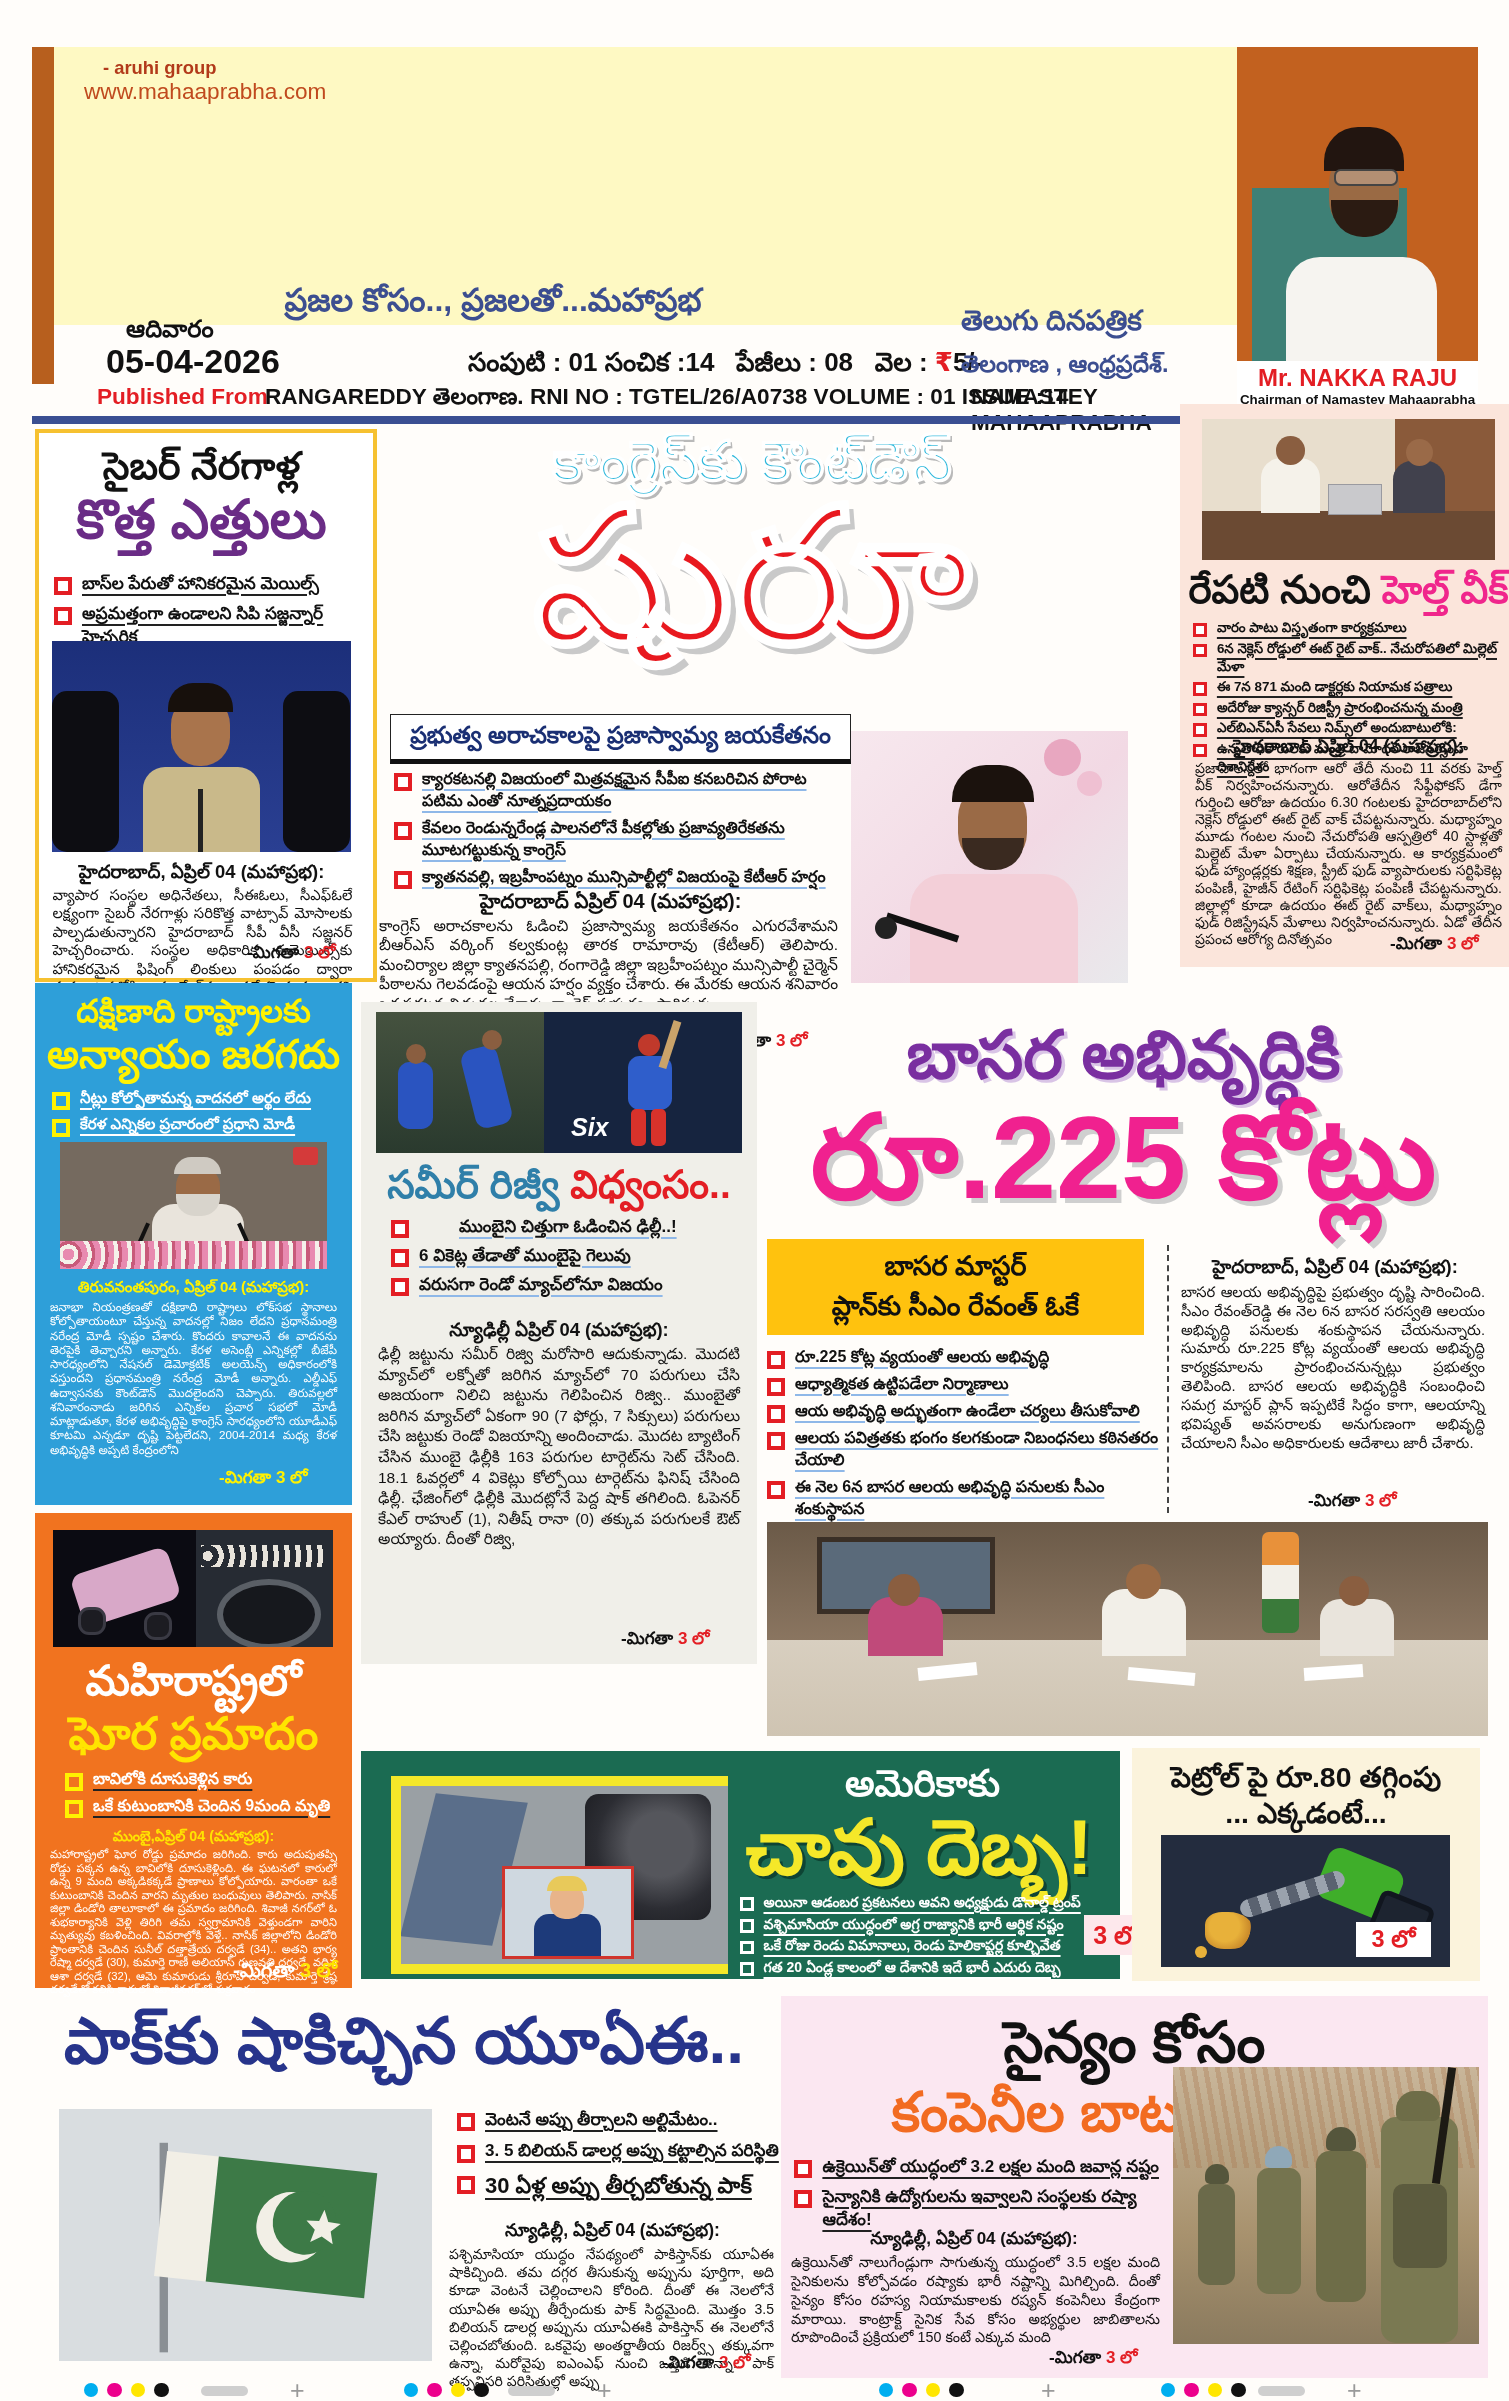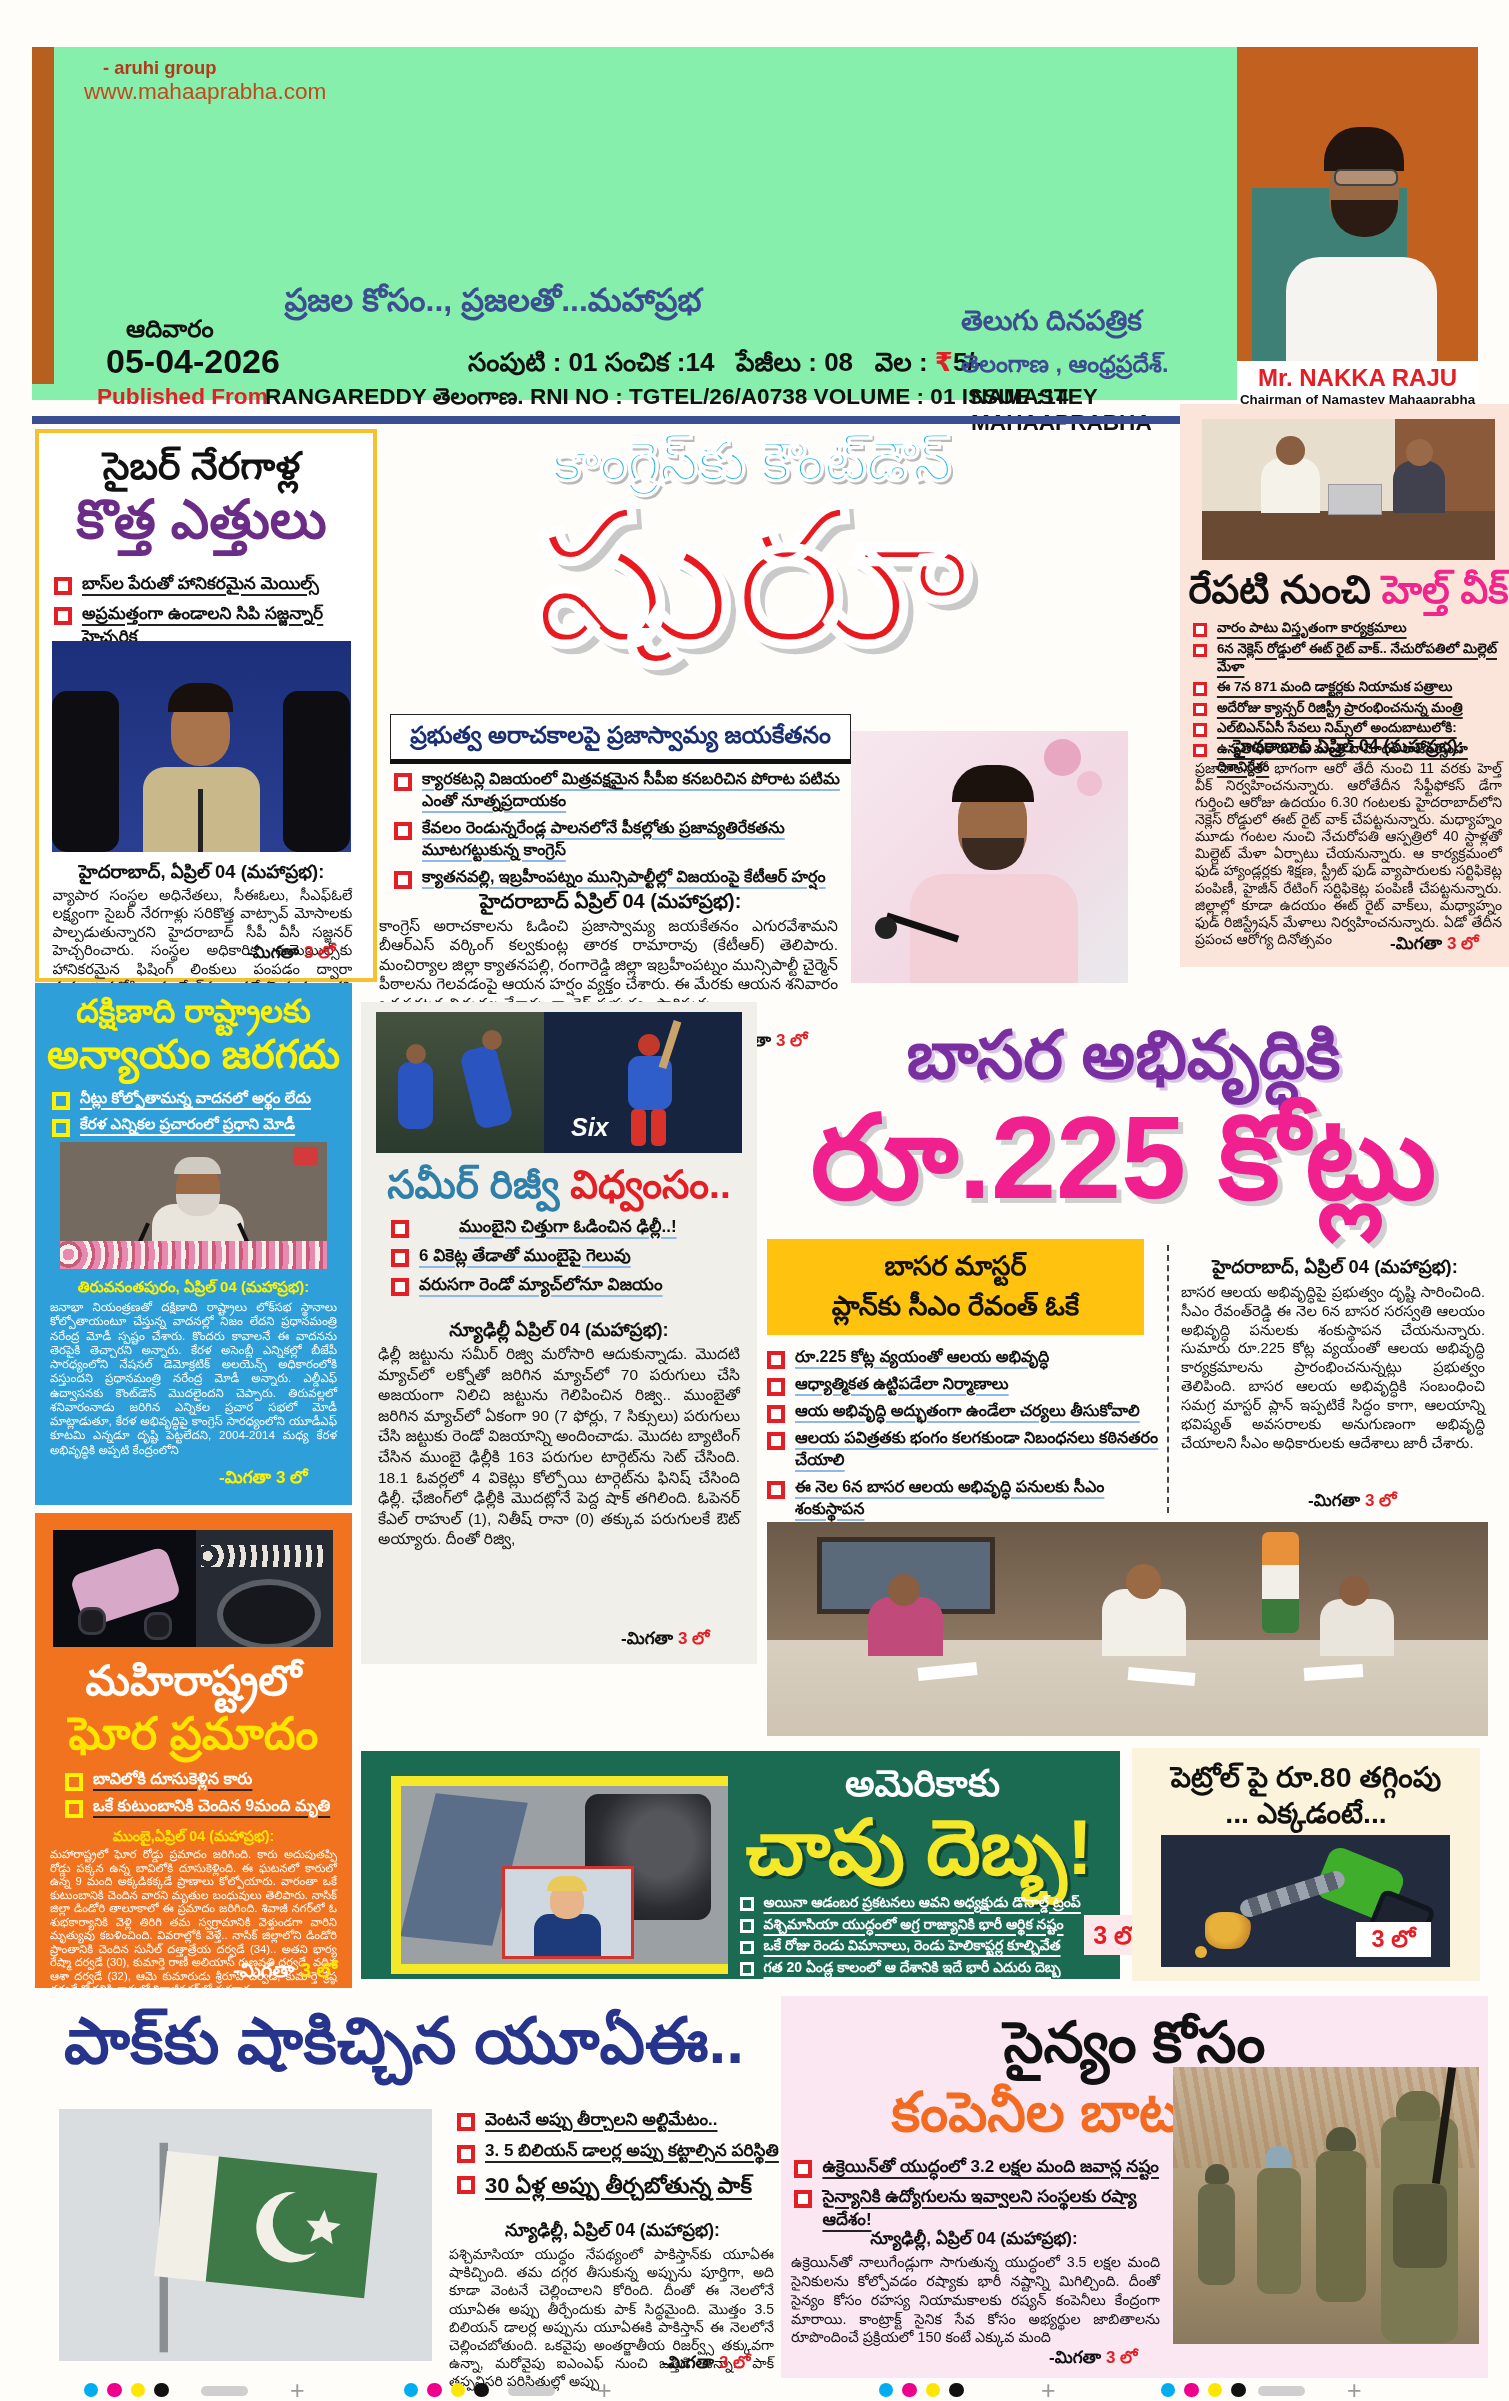--- a/index.html
+++ b/index.html
@@ -20,21 +20,21 @@
   .more .pg{color:#E31E24;}
   .stroke-w{ -webkit-text-stroke:1.7px #ffffff; text-shadow:2.5px 2.5px 0 #b9b9b9;}
   .photo{position:absolute;overflow:hidden;}
   .dateline{font-weight:bold;}
 </style>
 </head>
 <body>
 
 <div id="page">
 
-  <div class="abs" style="left:32px;top:47px;width:1205px;height:353px;background:#86efac;">
+  <div class="abs" style="left:32px;top:47px;width:1205px;height:278px;background:#fef9c3;">
     <div class="abs" style="left:0;top:0;width:22px;height:337px;background:#B75F1E;"></div>
     <div class="abs b" style="left:71px;top:10px;font-size:18.4px;color:#B23A1A;">- aruhi group</div>
     <div class="abs" style="left:52px;top:32px;font-size:22.6px;color:#C04A1E;">www.mahaaprabha.com</div>
     <div class="abs b c" style="left:243px;top:235px;width:436px;font-size:32px;color:#3C4E90;">ప్రజల కోసం.., ప్రజలతో...మహాప్రభ</div>
     <div class="abs b" style="left:929px;top:258px;font-size:28px;color:#3C4E90;">తెలుగు దినపత్రిక</div>
     <div class="abs b" style="left:94px;top:268px;font-size:24px;color:#111;">ఆదివారం</div>
     <div class="abs b" style="left:74px;top:295px;font-size:34px;color:#111;">05-04-2026</div>
     <div class="abs b" style="left:436px;top:300px;font-size:26px;color:#111;">
       <span>సంపుటి : 01 సంచిక :14</span>&nbsp;&nbsp;
       <span>పేజీలు : 08</span>&nbsp;&nbsp;
@@ -93,21 +93,21 @@
   </div>
 
   <div class="abs b c stroke-w" style="left:377px;top:429px;width:750px;font-size:55px;color:#2BB7DB;">కాంగ్రెస్‌కు కౌంట్‌డౌన్</div>
   <div class="abs b c" style="left:377px;top:478px;width:750px;font-size:189px;line-height:1.05;color:#E8191F;-webkit-text-stroke:3.4px #fff;text-shadow:6.7px 6.7px 0 #c9c9c9;">షురూ</div>
   <div class="abs" style="left:390px;top:714px;width:459px;height:44px;background:#fff;border:1.7px solid #222;border-bottom:5px solid #111;">
     <div class="b c" style="margin-top:6.7px;font-size:23.5px;color:#1a2f73;">ప్రభుత్వ అరాచకాలపై ప్రజాస్వామ్య జయకేతనం</div>
   </div>
   <div class="abs" style="left:394px;top:770px;width:453px;">
     <div class="bullet" style="margin-bottom:5px;">
         <span class="sq"></span>
-        <span class="b u-blu" style="font-size:16px;">క్యారకటన్లి విజయంలో మిత్రవక్షమైన సీపీఐ కనబరిచిన పోరాట పటిమ ఎంతో నూత్నప్రదాయకం</span>
+        <span class="b u-blu" style="font-size:16px;">క్యారకటనల్లి విజయంలో మిత్రవక్షమైన సీపీఐ కనబరిచిన పోరాట పటిమ ఎంతో నూత్నప్రదాయకం</span>
       </div>
     <div class="bullet" style="margin-bottom:5px;">
         <span class="sq"></span>
         <span class="b u-blu" style="font-size:16px;">కేవలం రెండున్నరేండ్ల పాలనలోనే పీకల్లోతు ప్రజావ్యతిరేకతను మూటగట్టుకున్న కాంగ్రెస్</span>
       </div>
     <div class="bullet">
         <span class="sq"></span>
         <span class="b u-blu" style="font-size:16px;">క్యాతనవల్లి, ఇబ్రహీంపట్నం మున్సిపాల్టీల్లో విజయంపై కేటీఆర్ హర్షం</span>
       </div>
   </div>

